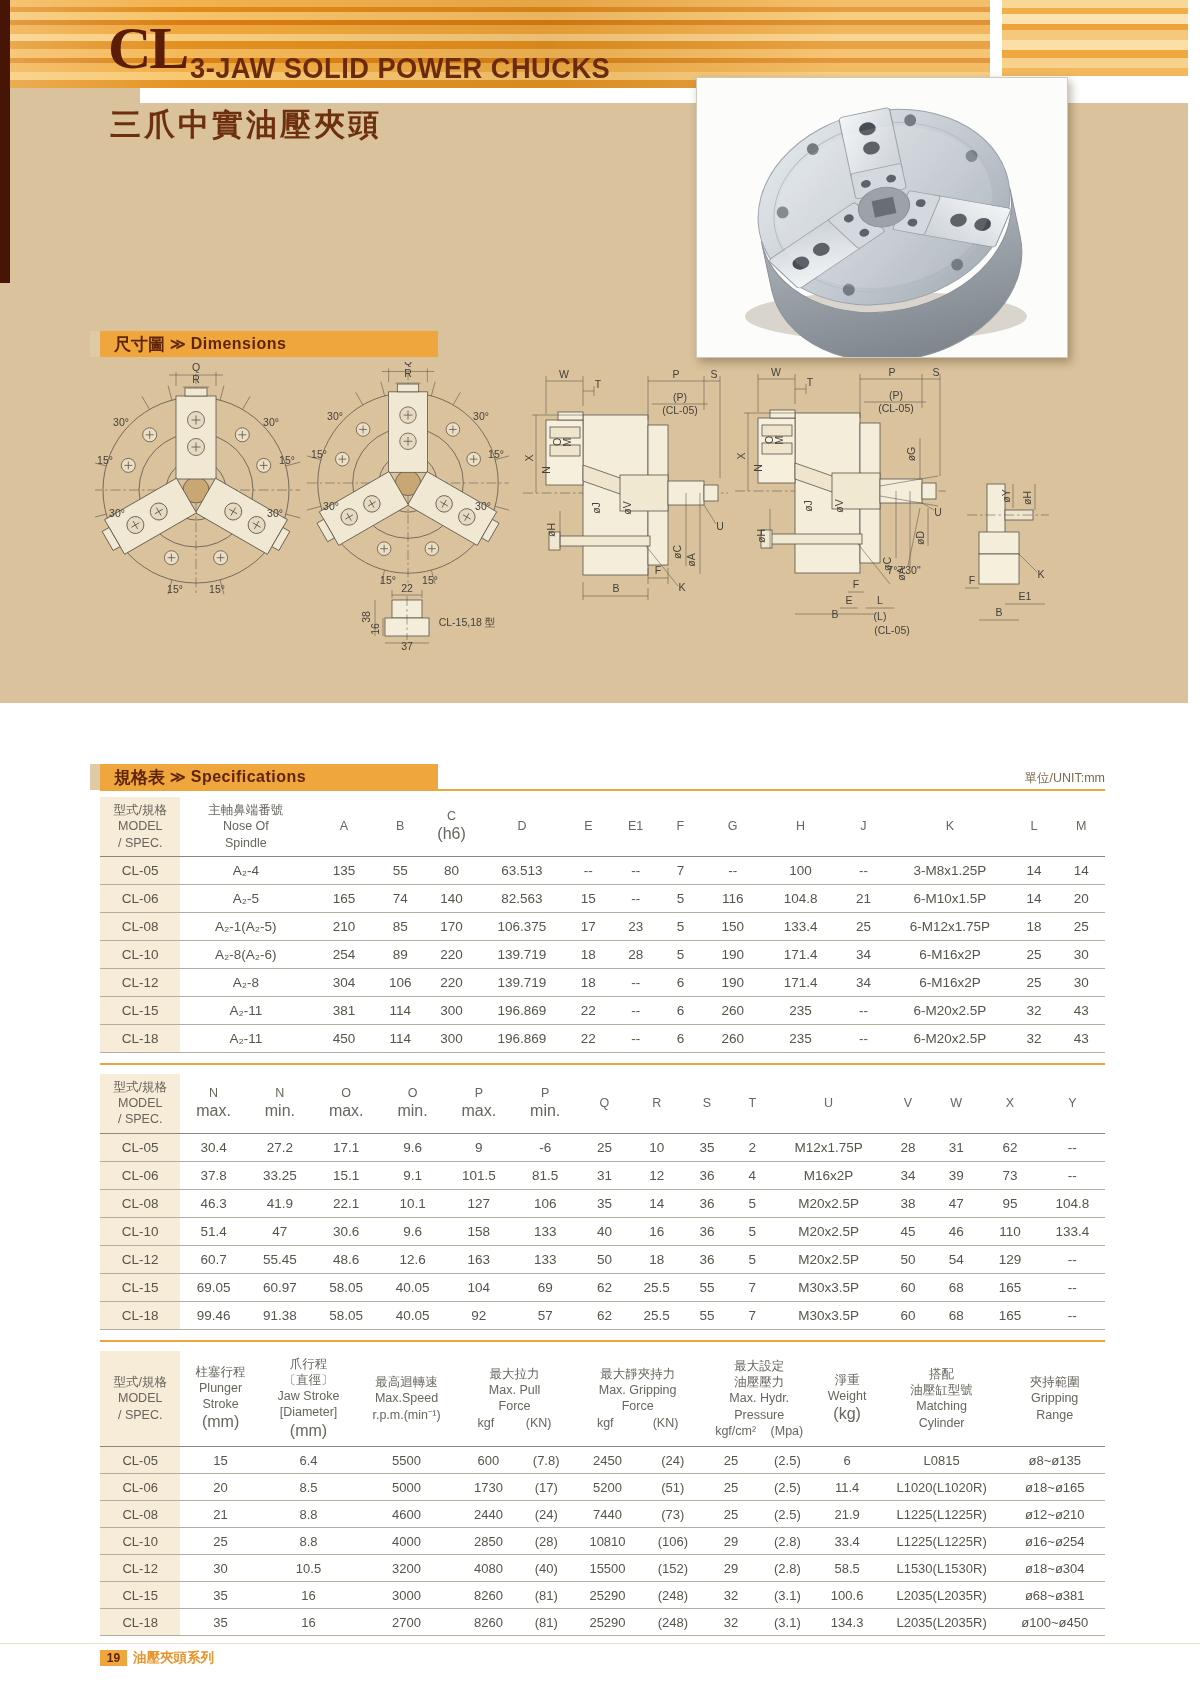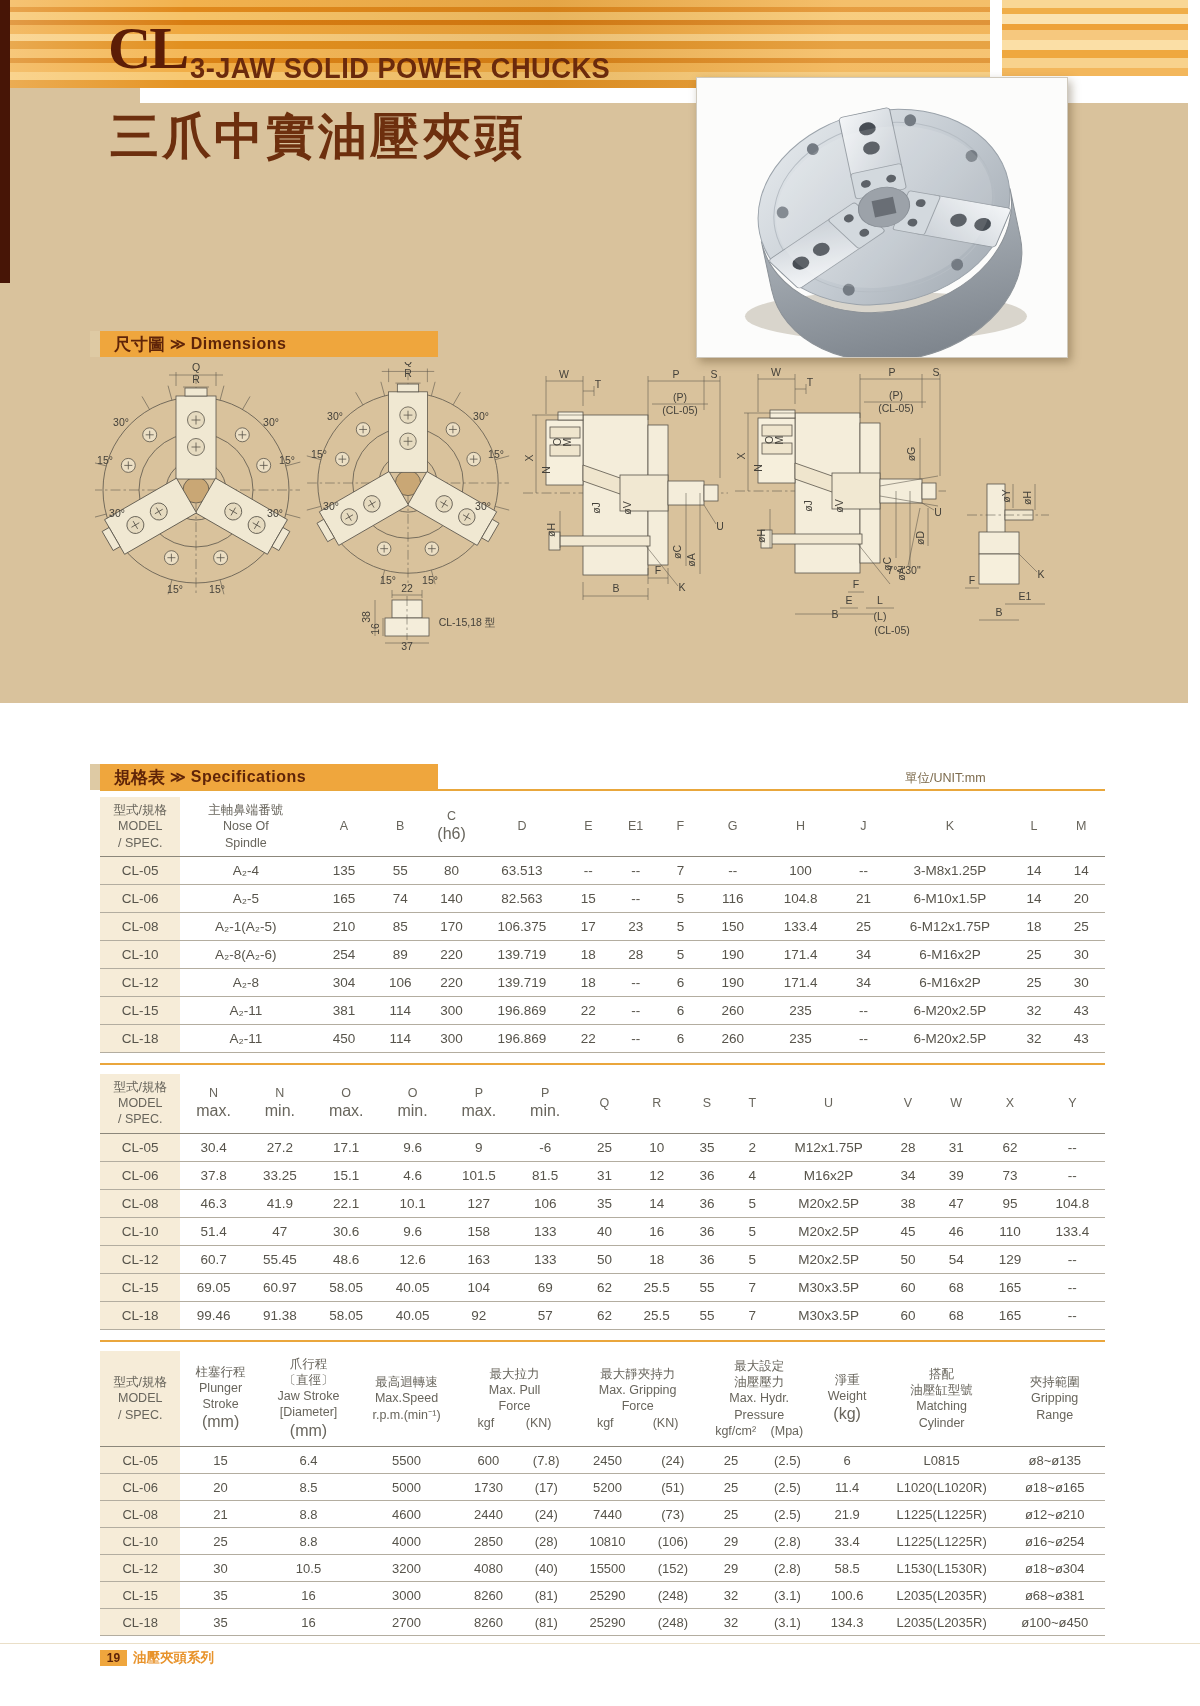--- a/index.html
+++ b/index.html
@@ -11,33 +11,33 @@
   .top-band{left:10px;top:0;width:980px;height:88px;background:
     linear-gradient(90deg,rgba(255,245,225,.25),rgba(255,255,255,0) 18%,rgba(110,55,0,.10) 55%,rgba(255,250,235,.18) 85%),
     repeating-linear-gradient(180deg,#f2b24e 0 7px,#e0891c 7px 12px,#f6c368 12px 20px,#d87d12 20px 25px,#efa73d 25px 34px,#f8cd7f 34px 41px,#e2901f 41px 49px,#f4b858 49px 58px,#db8316 58px 63px,#f1ae47 63px 72px,#f7c872 72px 80px,#e59423 80px 88px)}
   .top-band-right{left:1002px;top:0;width:186px;height:76px;background:
     repeating-linear-gradient(180deg,#f9d795 0 8px,#f0ae49 8px 14px,#fbe3b2 14px 24px,#eea23a 24px 30px,#f6c87e 30px 40px,#fbdfa6 40px 50px,#efa83f 50px 58px,#f8d28c 58px 68px,#f3b75c 68px 76px)}
   .left-strip{left:0;top:0;width:10px;height:283px;background:#471506;z-index:4}
   .page-beige{left:0;top:88px;width:1188px;height:615px;background:#d9c29c}
   .white-strip{left:140px;top:88px;width:1048px;height:15px;background:#fff}
   .brand{left:108px;top:6px;font-family:"Liberation Serif",serif;font-weight:bold;font-size:60px;line-height:84px;color:#5c1d06;letter-spacing:-2px;z-index:6}
   .title{left:190px;top:52px;font-weight:bold;font-size:29px;color:#6b2a0c;letter-spacing:.5px;transform:scaleX(.94);transform-origin:left;z-index:6;white-space:nowrap}
-  .subtitle{left:110px;top:104px;font-weight:bold;font-size:49px;color:#6d2f0e;letter-spacing:3px;z-index:6;white-space:nowrap}
+  .subtitle{left:110px;top:104px;font-weight:bold;font-size:31px;color:#6d2f0e;letter-spacing:3px;z-index:6;white-space:nowrap}
   .photo{left:696px;top:77px;width:372px;height:281px;background:#fcfcfb;border:1px solid #cfc9bd;box-shadow:3px 4px 9px rgba(60,40,10,.35);z-index:5}
   .photo svg{width:100%;height:100%;display:block}
 
   
   .band{height:26px;background:#efa63d;color:#5f2408;display:flex;align-items:center;padding-left:14px;font-weight:bold;font-size:17px;z-index:3;white-space:nowrap}
   .band::before{content:"";position:absolute;left:-10px;top:0;width:10px;height:100%;background:#decaa4}
   .band .sep{margin:0 5px;font-size:15px}
   .band .en{font-size:16px;letter-spacing:.5px}
   .band-dim{left:100px;top:331px;width:338px}
   .band-spec{left:100px;top:764px;width:338px}
   .spec-underline{left:100px;top:789px;width:1005px;height:2px;background:#e9a73c}
-  .unit-note{left:905px;top:770px;width:200px;text-align:left;font-size:12.5px;color:#7c6a4c}
+  .unit-note{left:905px;top:770px;width:200px;text-align:right;font-size:12.5px;color:#7c6a4c}
 
   
   .drawings{left:95px;top:362px;z-index:2}
   svg.dwg rect,svg.dwg circle,svg.dwg line,svg.dwg path{stroke:#59544a;stroke-width:.8;fill:none}
   svg.dwg .cl{stroke-dasharray:10 3 2.5 3;stroke-width:.55}
   svg.dwg .dl{stroke-width:.55}
   svg.dwg text{fill:#44413a;font-size:10.5px;text-anchor:middle;stroke:none;font-family:"Liberation Sans",sans-serif}
 
   
   .tables{left:100px;top:797px;width:1005px}
@@ -677,21 +677,21 @@
           <td>28</td>
           <td>31</td>
           <td>62</td>
           <td>--</td>
         </tr>
         <tr>
           <td class="model">CL-06</td>
           <td>37.8</td>
           <td>33.25</td>
           <td>15.1</td>
-          <td>4.6</td>
+          <td>9.1</td>
           <td>101.5</td>
           <td>81.5</td>
           <td>31</td>
           <td>12</td>
           <td>36</td>
           <td>4</td>
           <td>M16x2P</td>
           <td>34</td>
           <td>39</td>
           <td>73</td>

